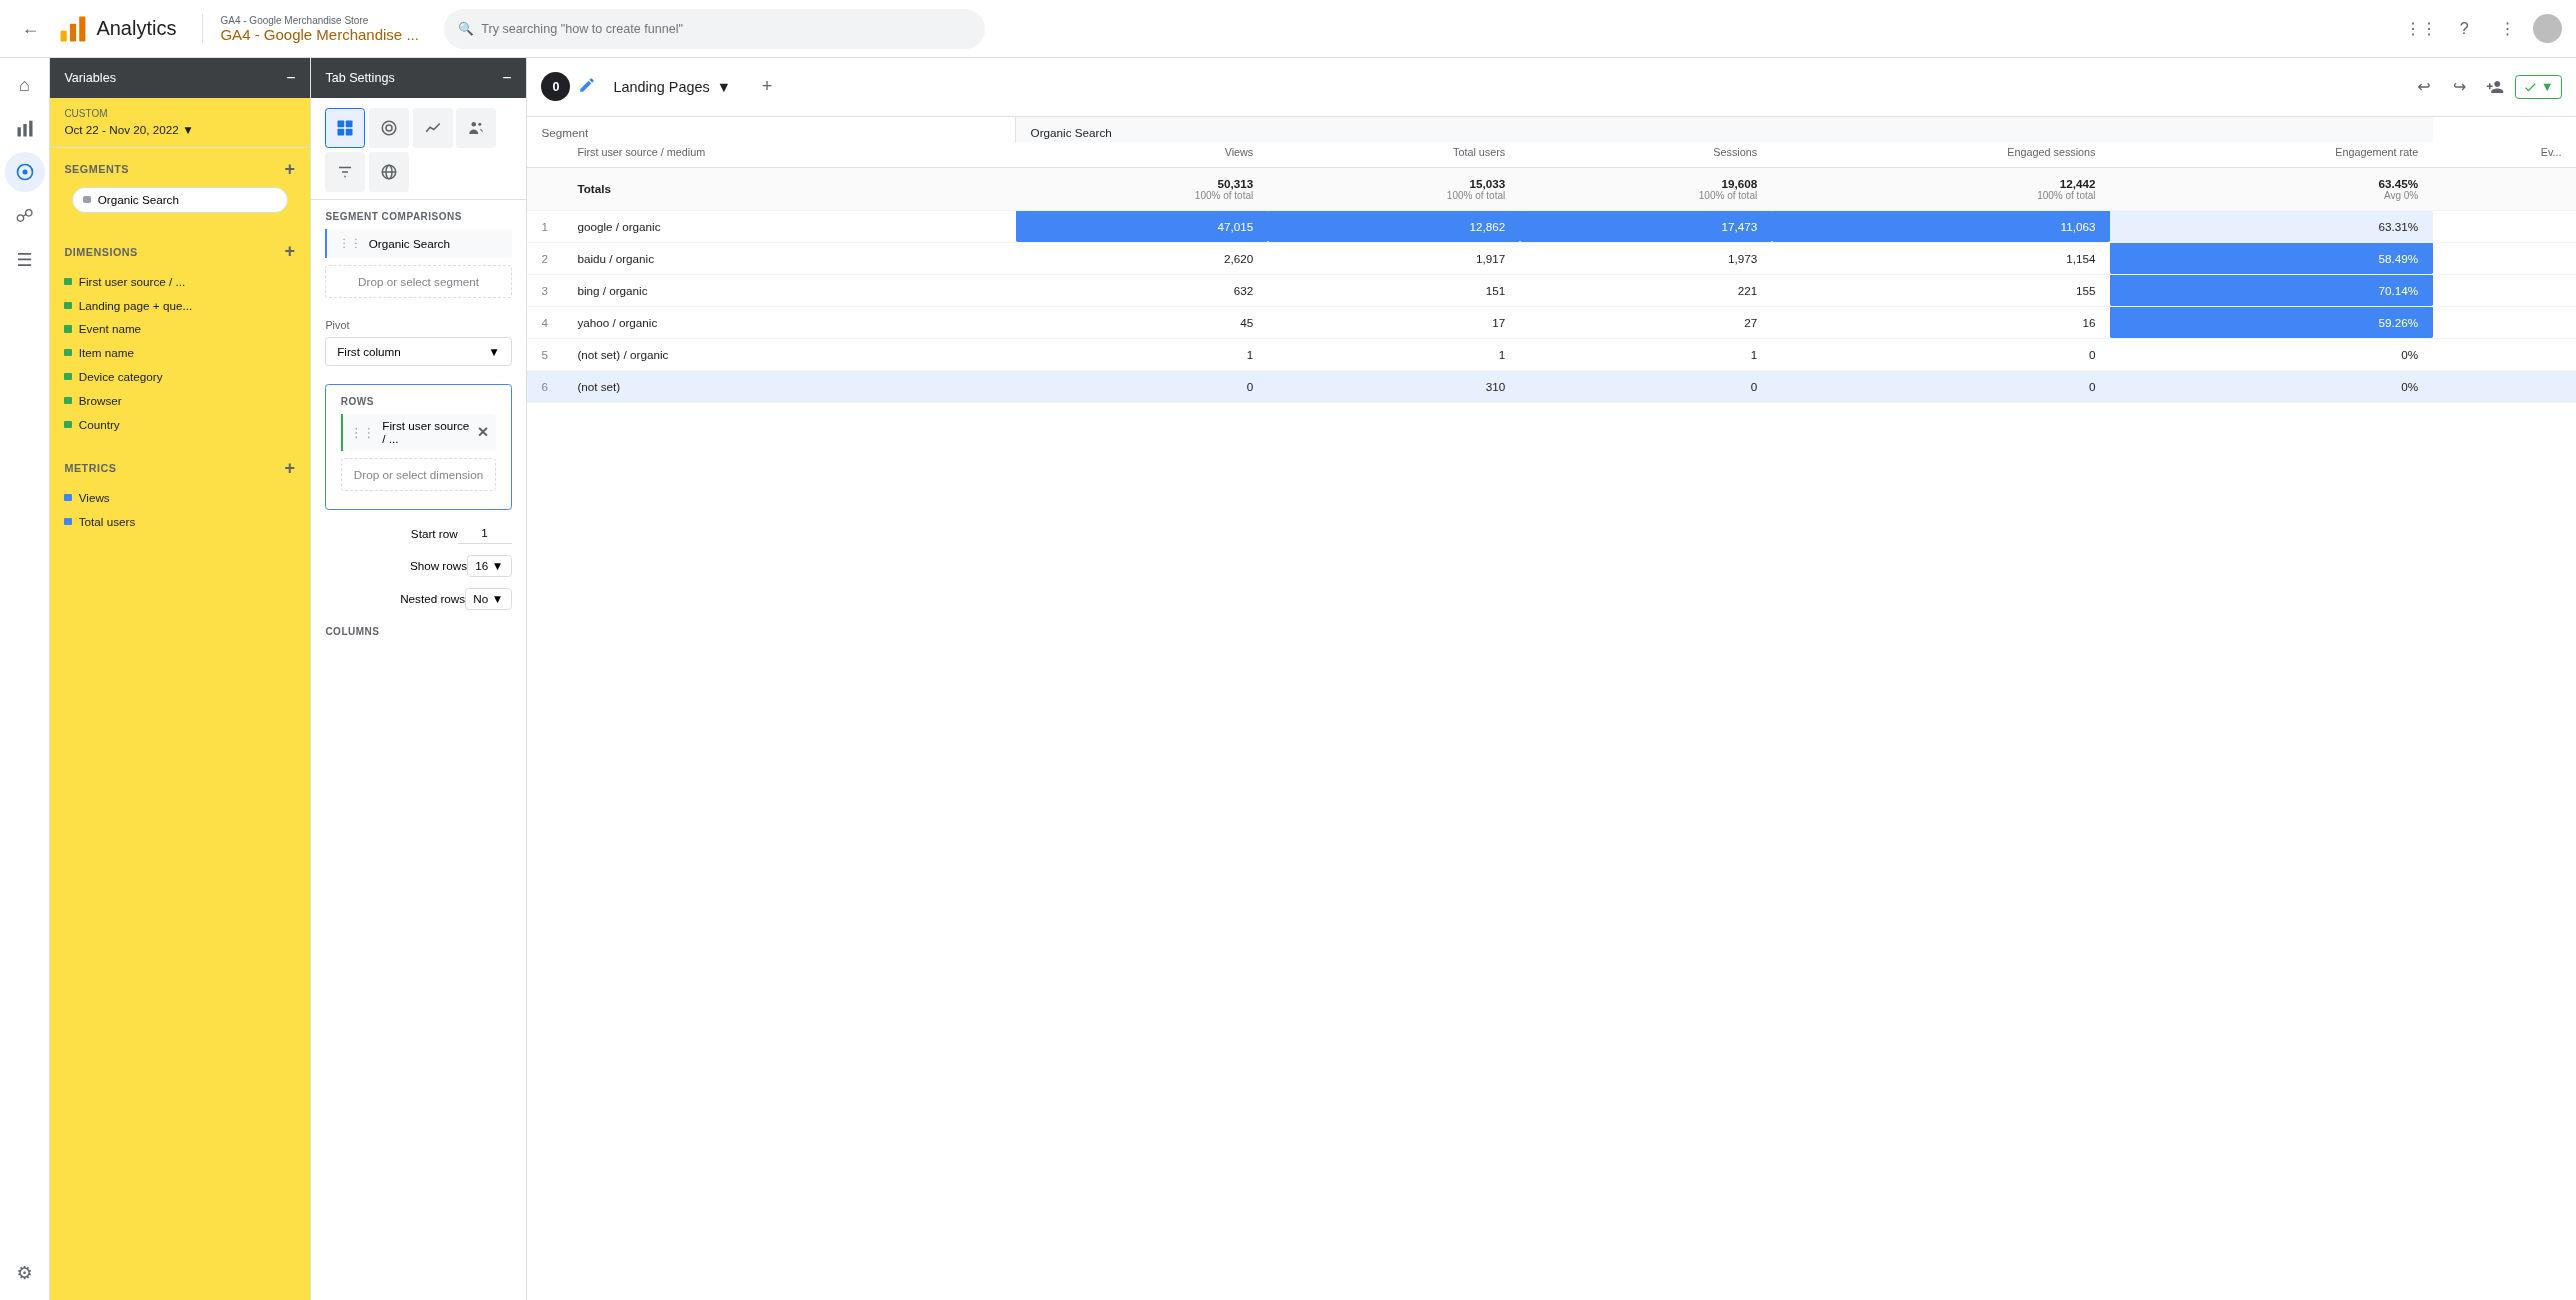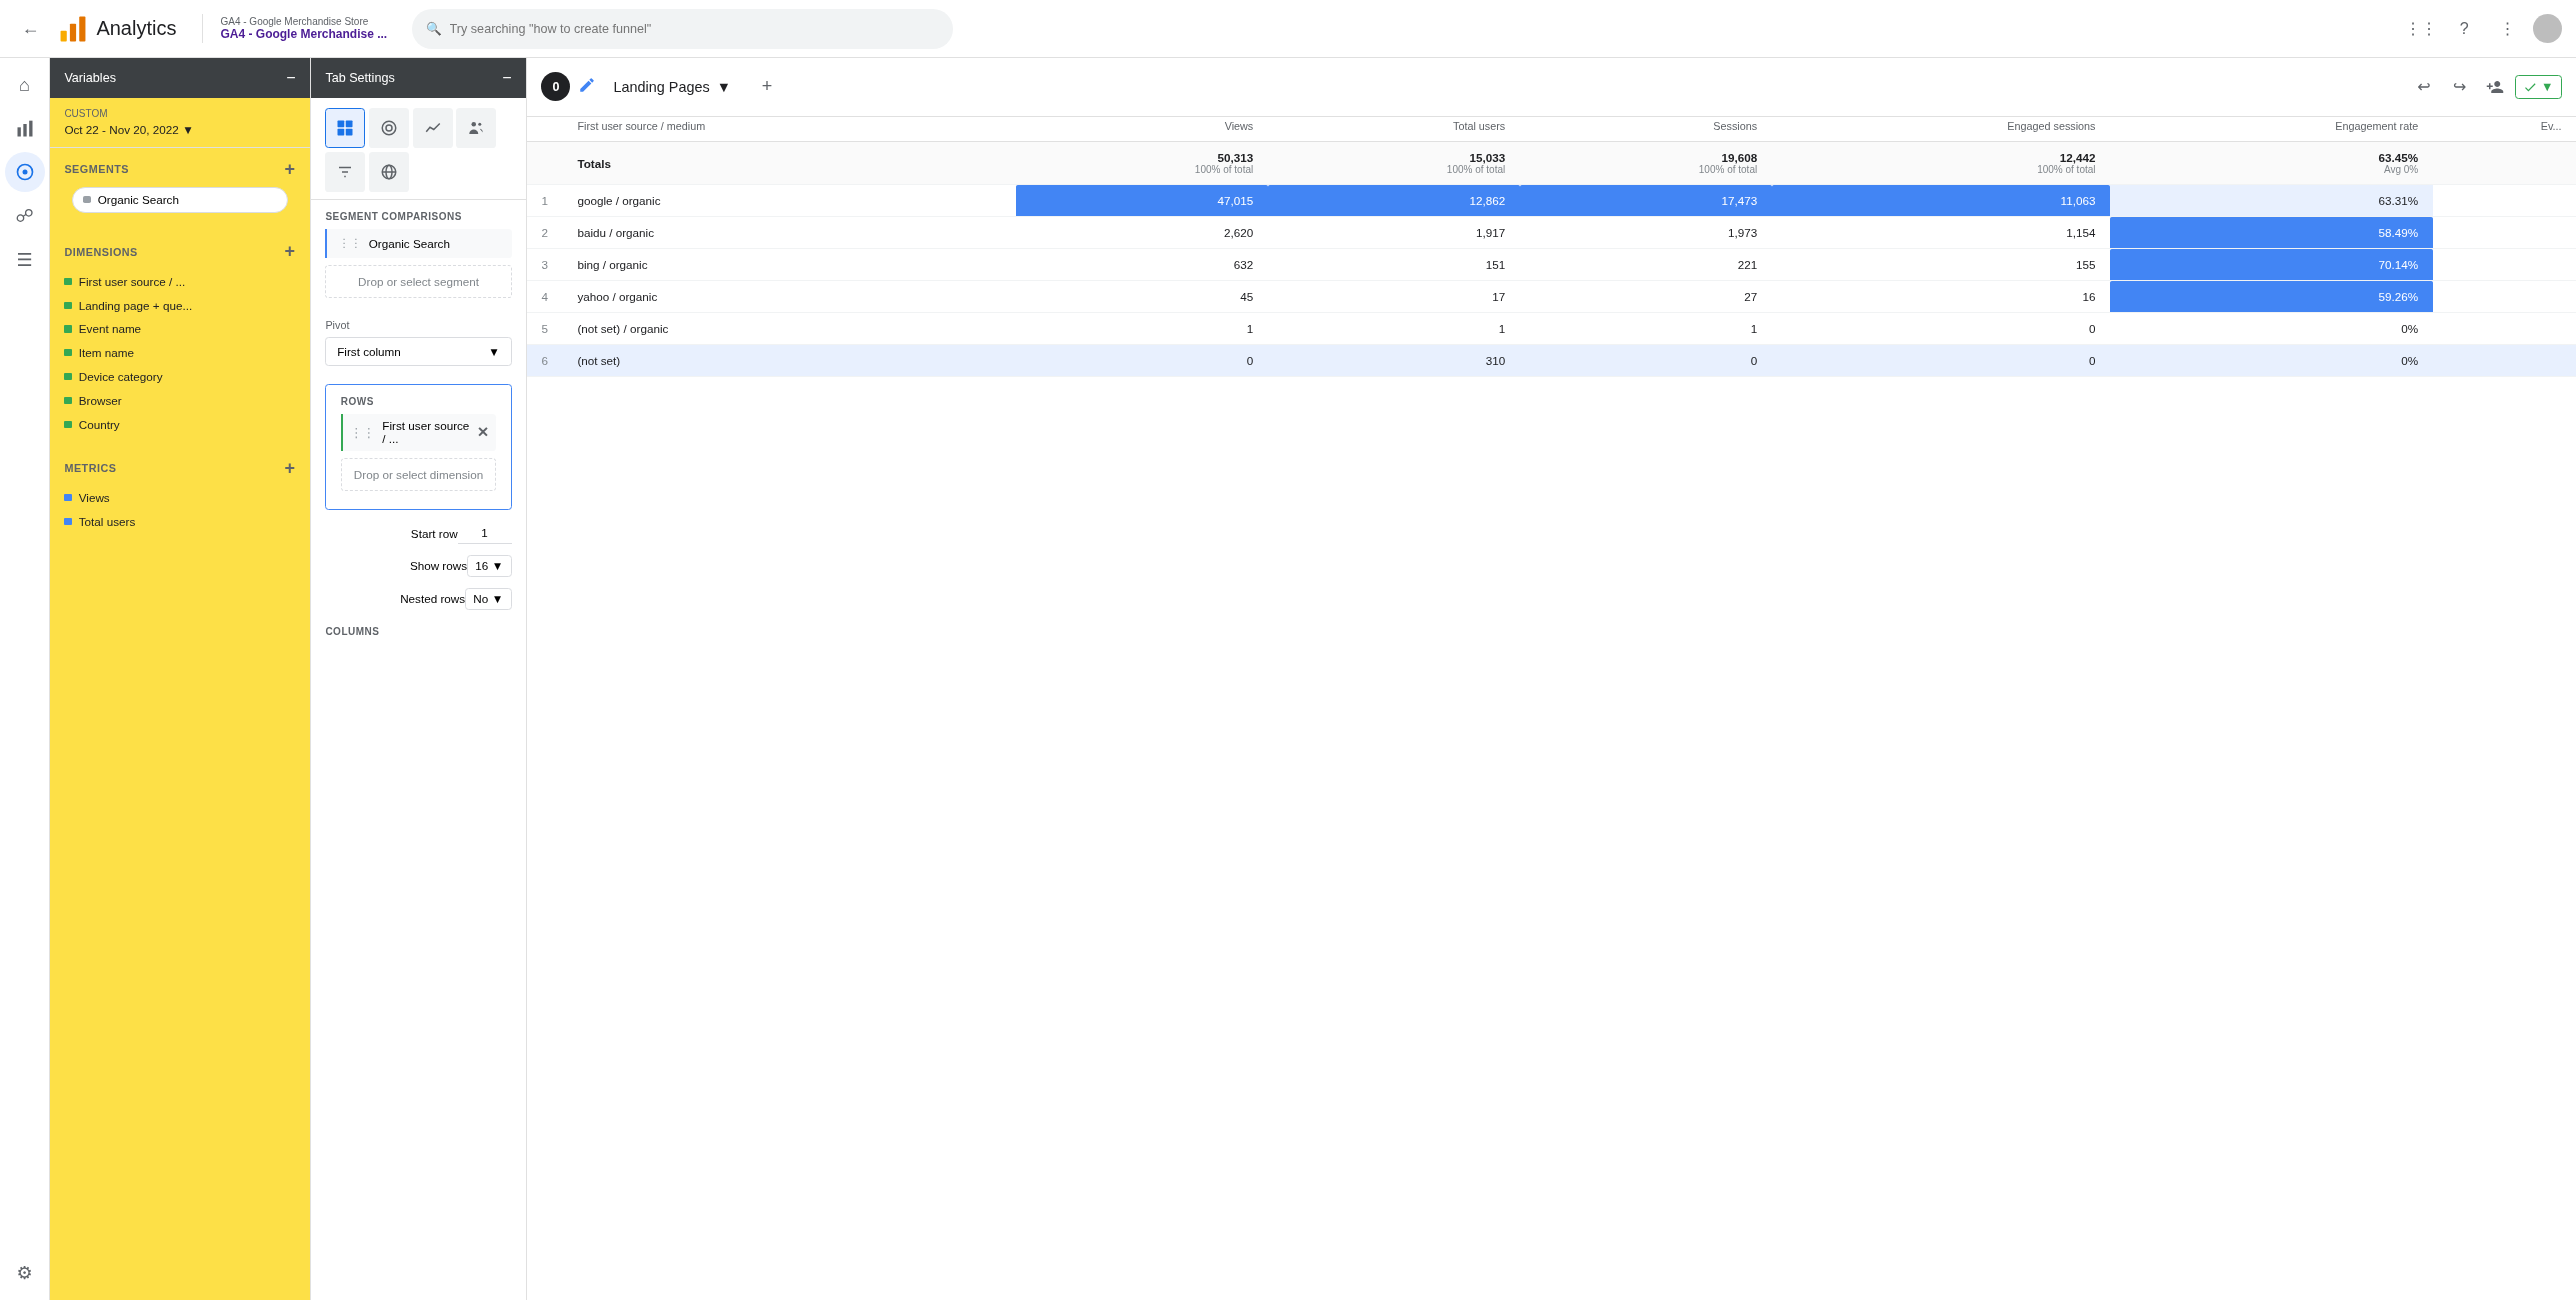--- a/index.html
+++ b/index.html
@@ -12,21 +12,21 @@
     }
     .topbar-back {
       width: 32px; height: 32px; display: flex; align-items: center; justify-content: center;
       border-radius: 50%; cursor: pointer; color: #5f6368; font-size: 18px;
     }
     .topbar-logo { display: flex; align-items: center; gap: 7.2px; }
     .topbar-title { font-size: 20px; font-weight: 400; color: #202124; margin-right: 7.2px; }
     .topbar-divider { width: 0.9px; height: 29px; background: #e0e0e0; margin: 0 7.2px; }
     .topbar-subtitle { display: flex; flex-direction: column; }
     .topbar-subtitle-small { font-size: 10px; color: #5f6368; }
-    .topbar-subtitle-main { font-size: 12px; color: #4c1d95; font-weight: 700; }
+    .topbar-subtitle-main { font-size: 15px; color: #a16207; font-weight: 400; }
     .topbar-search {
       flex: 1; margin: 0 14.4px; background: #f1f3f4; border-radius: 21.6px;
       display: flex; align-items: center; padding: 0 14.4px; height: 40px; max-width: 541px;
     }
     .topbar-search input {
       border: none; background: transparent; font-size: 12.6px; color: #5f6368;
       outline: none; flex: 1;
     }
     .topbar-actions { display: flex; align-items: center; gap: 7.2px; margin-left: auto; }
     .icon-btn {
@@ -432,20 +432,28 @@
               <path d="M9 16.17L4.83 12l-1.42 1.41L9 19 21 7l-1.41-1.41z"></path>
             </svg>
           <span>▼</span>
         </div>
       </div>
     </div>
 
     <div class="table-container">
       <table class="data-table">
         <thead>
+          <tr class="header-row1">
+            <th class="left" colspan="2" style="border-bottom:none; padding-bottom:3.6px;">
+              <span>Segment</span>
+            </th>
+            <th colspan="5" style="background:#f8f9fa; border-left:0.9px solid #e0e0e0; text-align:left; color:#202124; font-weight:500; padding-bottom:3.6px;">
+              <span>Organic Search</span>
+            </th>
+          </tr>
           <tr class="header-row2">
             <th class="left" style="width:36px;"></th>
             <th class="left">
               <span>First user source / medium</span>
             </th>
             <th><span>Views</span></th>
             <th><span>Total users</span></th>
             <th><span>Sessions</span></th>
             <th><span>Engaged sessions</span></th>
             <th><span>Engagement rate</span></th>

